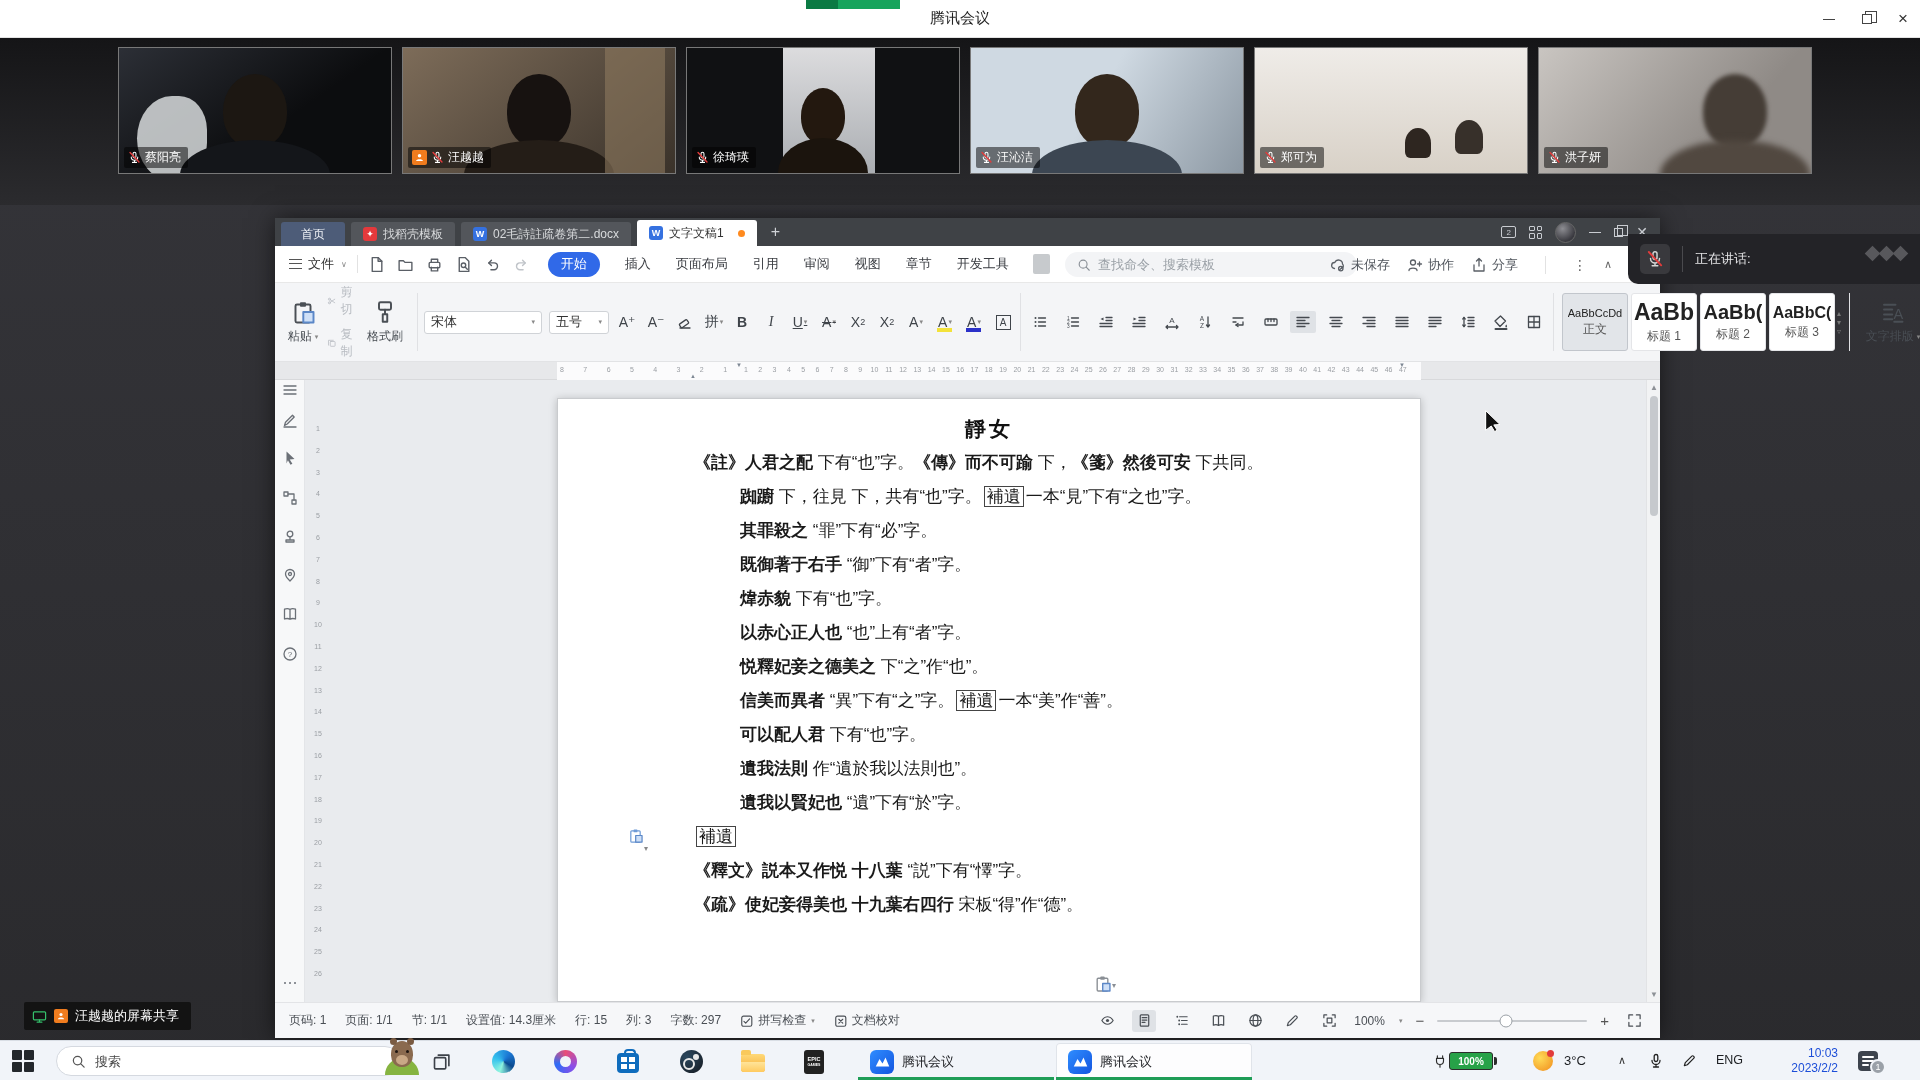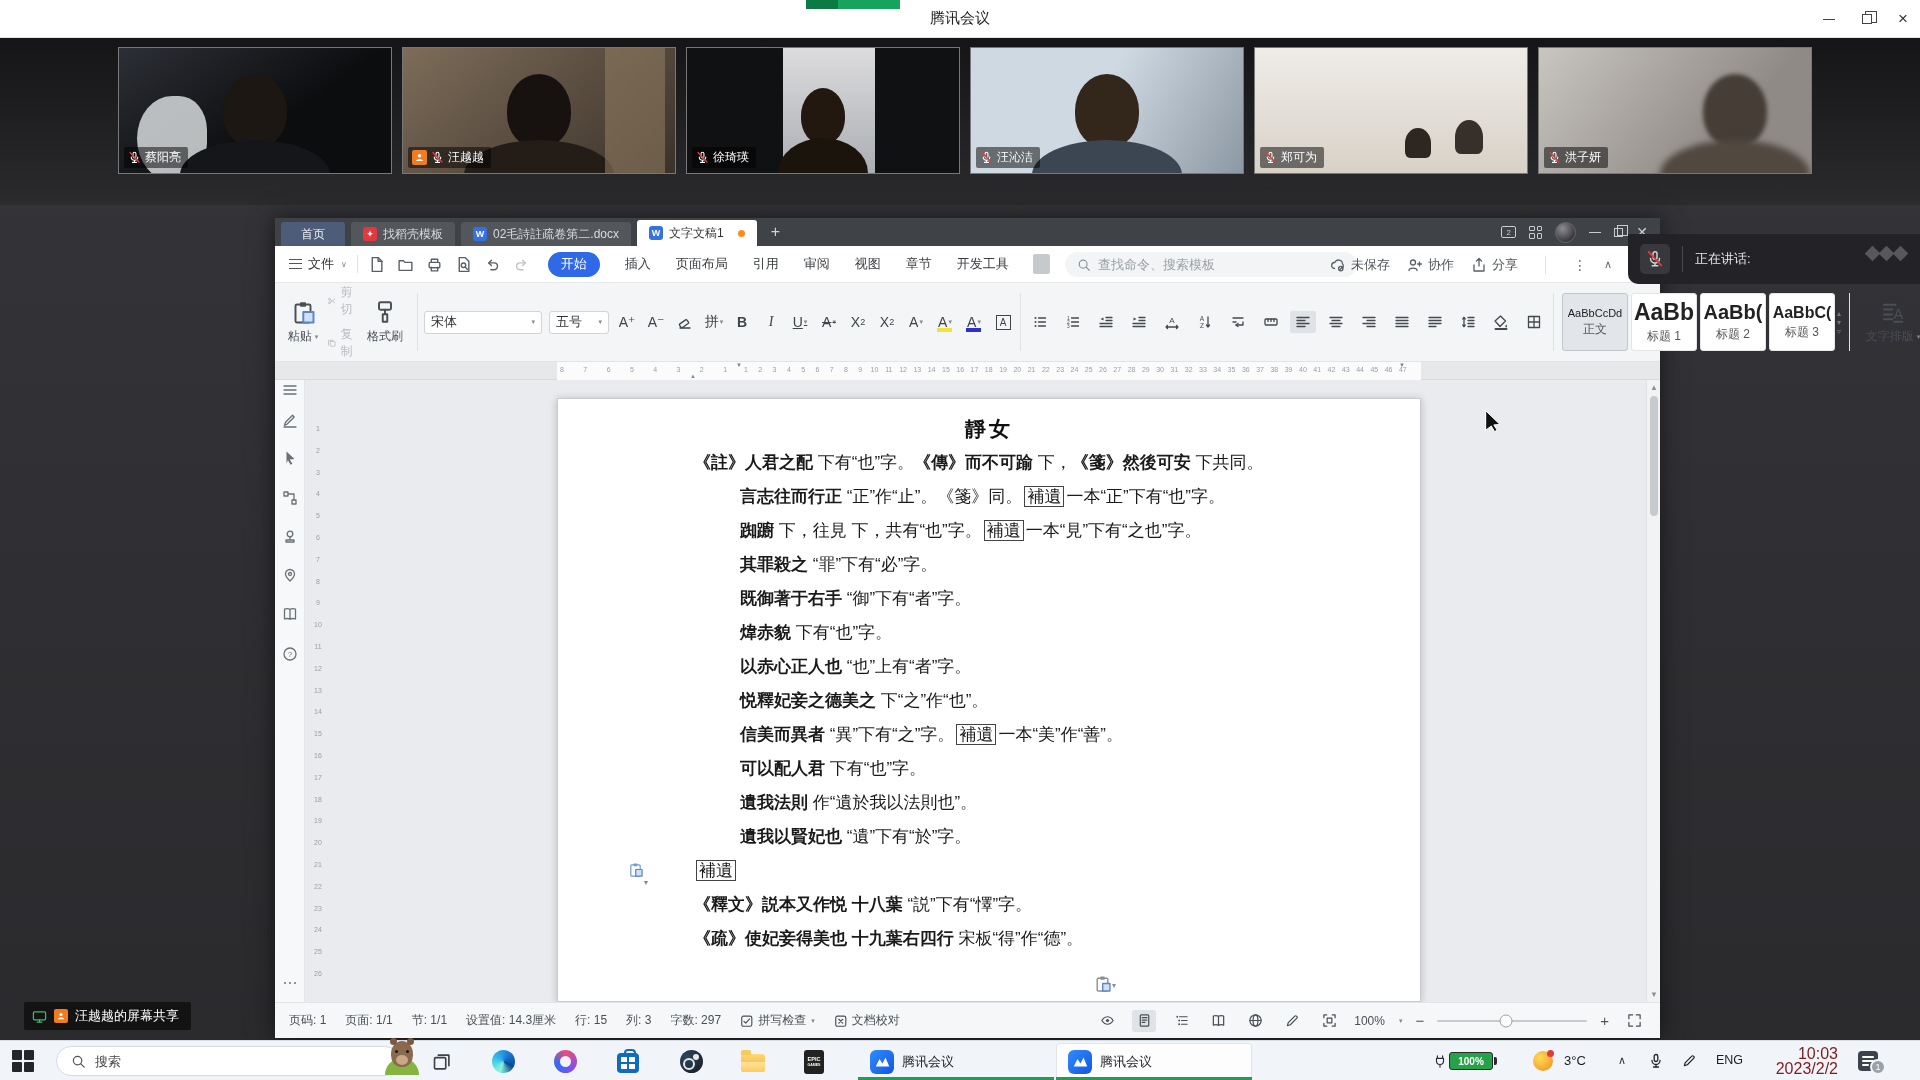--- a/index.html
+++ b/index.html
@@ -238,21 +238,21 @@
   .plug{width:14px;height:16px;color:#2c2c2c;}
   .battpill{width:44px;height:18px;background:#27a248;border:1.6px solid #2c2c2c;border-radius:3px;color:#fff;font-size:10px;font-weight:bold;display:flex;align-items:center;justify-content:center;position:relative;}
   .battpill::after{content:"";position:absolute;right:-4.6px;top:4px;width:3px;height:8px;background:#2c2c2c;border-radius:0 2px 2px 0;}
   .sun{position:absolute;left:1533px;top:10px;width:20px;height:20px;border-radius:50%;background:radial-gradient(circle at 35% 35%,#ffdb57,#f08c1c);}
   .sun::after{content:"";position:absolute;right:-1px;top:-1px;width:7px;height:7px;background:#e23b3b;border-radius:50%;}
   .temp{position:absolute;left:1564px;top:12px;font-size:13px;color:#1d1f23;}
   .trayup{position:absolute;left:1618px;top:13px;font-size:11px;color:#333;}
   .traymic{position:absolute;left:1648px;top:12px;width:16px;height:16px;color:#222;}
   .traypen{position:absolute;left:1682px;top:12px;width:15px;height:15px;color:#222;}
   .lang{position:absolute;left:1716px;top:12px;font-size:12.5px;color:#1d1f23;}
-  .clock{position:absolute;left:1762px;top:5px;width:76px;text-align:right;font-size:16px;color:#7f1d1d;line-height:15px;}
+  .clock{position:absolute;left:1762px;top:5px;width:76px;text-align:right;font-size:12px;color:#1d4ed8;line-height:15px;}
   .note{position:absolute;left:1858px;top:10px;width:20px;height:20px;background:#3d434d;border-radius:4px;}
   .note i{position:absolute;left:4px;background:#fff;height:1.6px;border-radius:1px;}
   .note i:nth-child(1){top:5px;width:12px;}
   .note i:nth-child(2){top:9px;width:12px;}
   .note i:nth-child(3){top:13px;width:7px;}
   .badge{position:absolute;left:12px;top:8px;width:16px;height:16px;background:#9aa0a8;border:2px solid #f1f4f9;border-radius:50%;color:#fff;font-size:9px;display:flex;align-items:center;justify-content:center;}
 </style>
 </head>
 <body>
 
@@ -951,21 +951,20 @@
             <span class="vrnum" style="top:549.4000000000001px">24</span>
             <span class="vrnum" style="top:571.2px">25</span>
             <span class="vrnum" style="top:593px">26</span>
           </div>
         </div>
       <div class="canvas">
         <div class="page">
           <div class="doc-title">靜女</div>
           <div id="paras">
               <div class="para ind0"><b>《註》人君之配</b><span> 下有“也”字。</span><b>《傳》而不可踰</b><span> 下，</span><b>《箋》然後可安</b><span> 下共同。</span></div>
-              <div class="para ind1"><b>言志往而行正</b><span> “正”作“止”。《箋》同。</span><span class="pr-box">補遺</span><span>一本“正”下有“也”字。</span></div>
               <div class="para ind1"><b>踟躕</b><span> 下，往見 下，共有“也”字。</span><span class="pr-box">補遺</span><span>一本“見”下有“之也”字。</span></div>
               <div class="para ind1"><b>其罪殺之</b><span> “罪”下有“必”字。</span></div>
               <div class="para ind1"><b>既御著于右手</b><span> “御”下有“者”字。</span></div>
               <div class="para ind1"><b>煒赤貌</b><span> 下有“也”字。</span></div>
               <div class="para ind1"><b>以赤心正人也</b><span> “也”上有“者”字。</span></div>
               <div class="para ind1"><b>悦釋妃妾之德美之</b><span> 下“之”作“也”。</span></div>
               <div class="para ind1"><b>信美而異者</b><span> “異”下有“之”字。</span><span class="pr-box">補遺</span><span>一本“美”作“善”。</span></div>
               <div class="para ind1"><b>可以配人君</b><span> 下有“也”字。</span></div>
               <div class="para ind1"><b>遺我法則</b><span> 作“遺於我以法則也”。</span></div>
               <div class="para ind1"><b>遺我以賢妃也</b><span> “遺”下有“於”字。</span></div>

